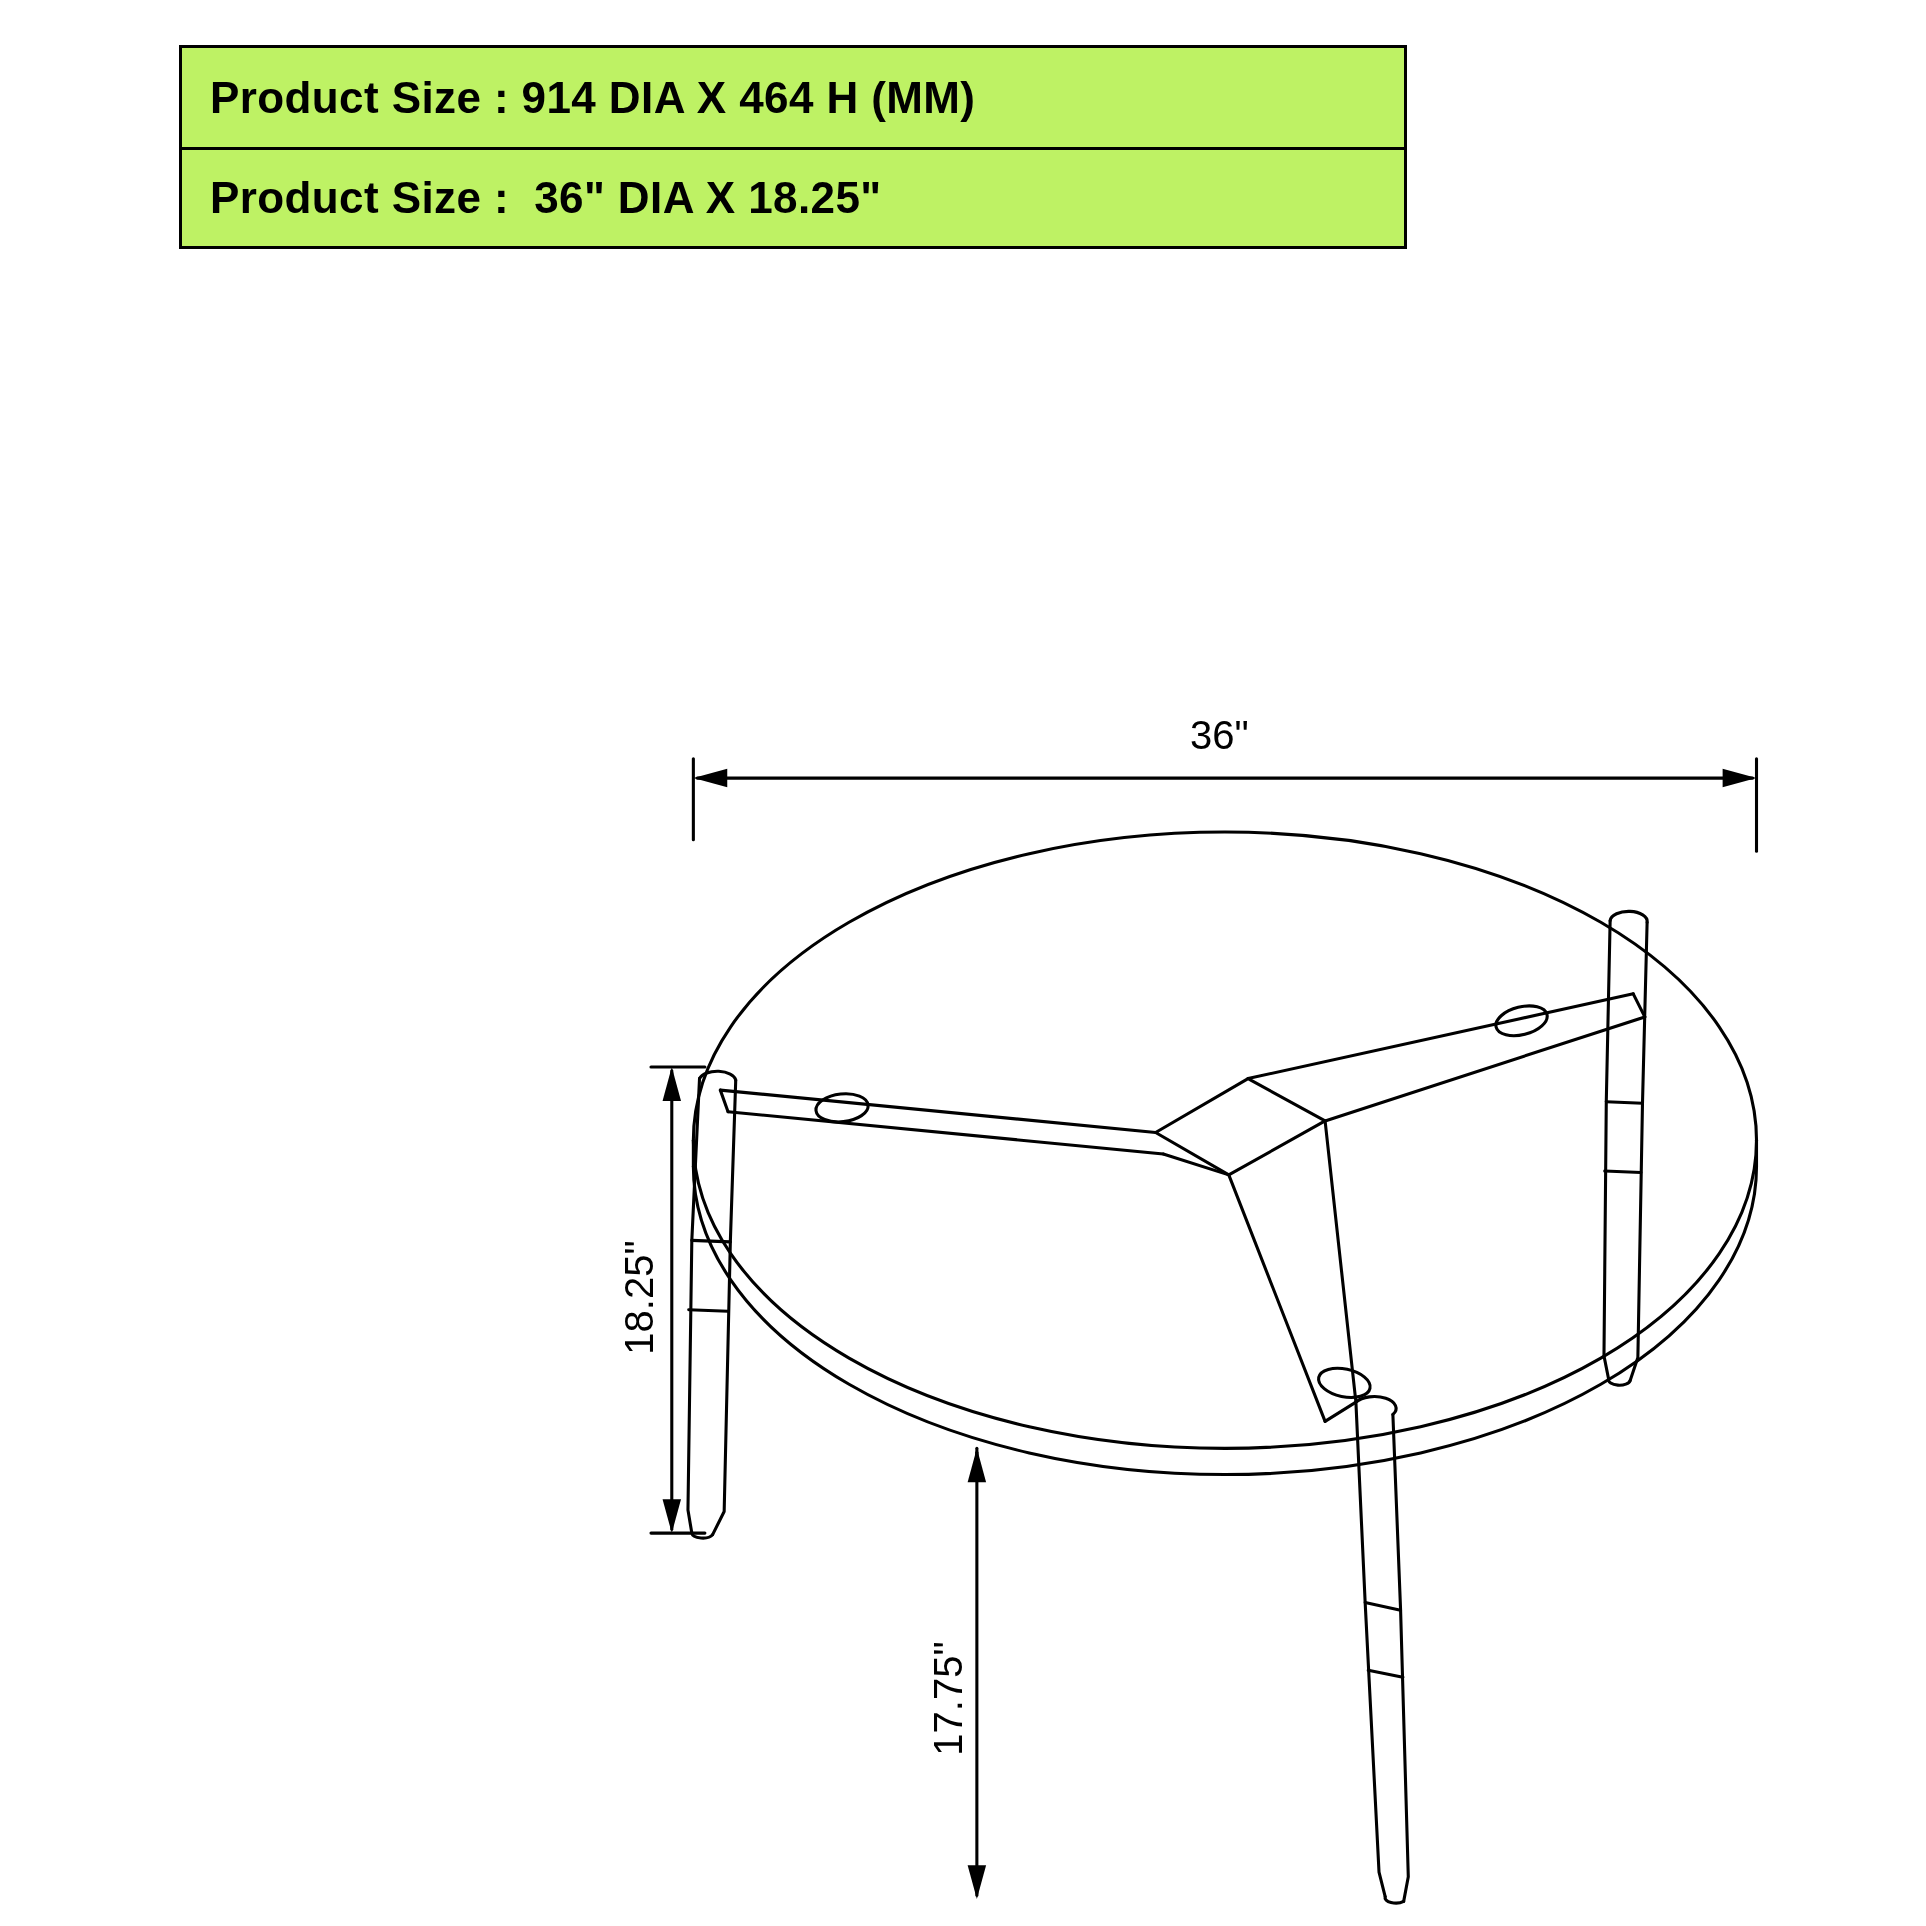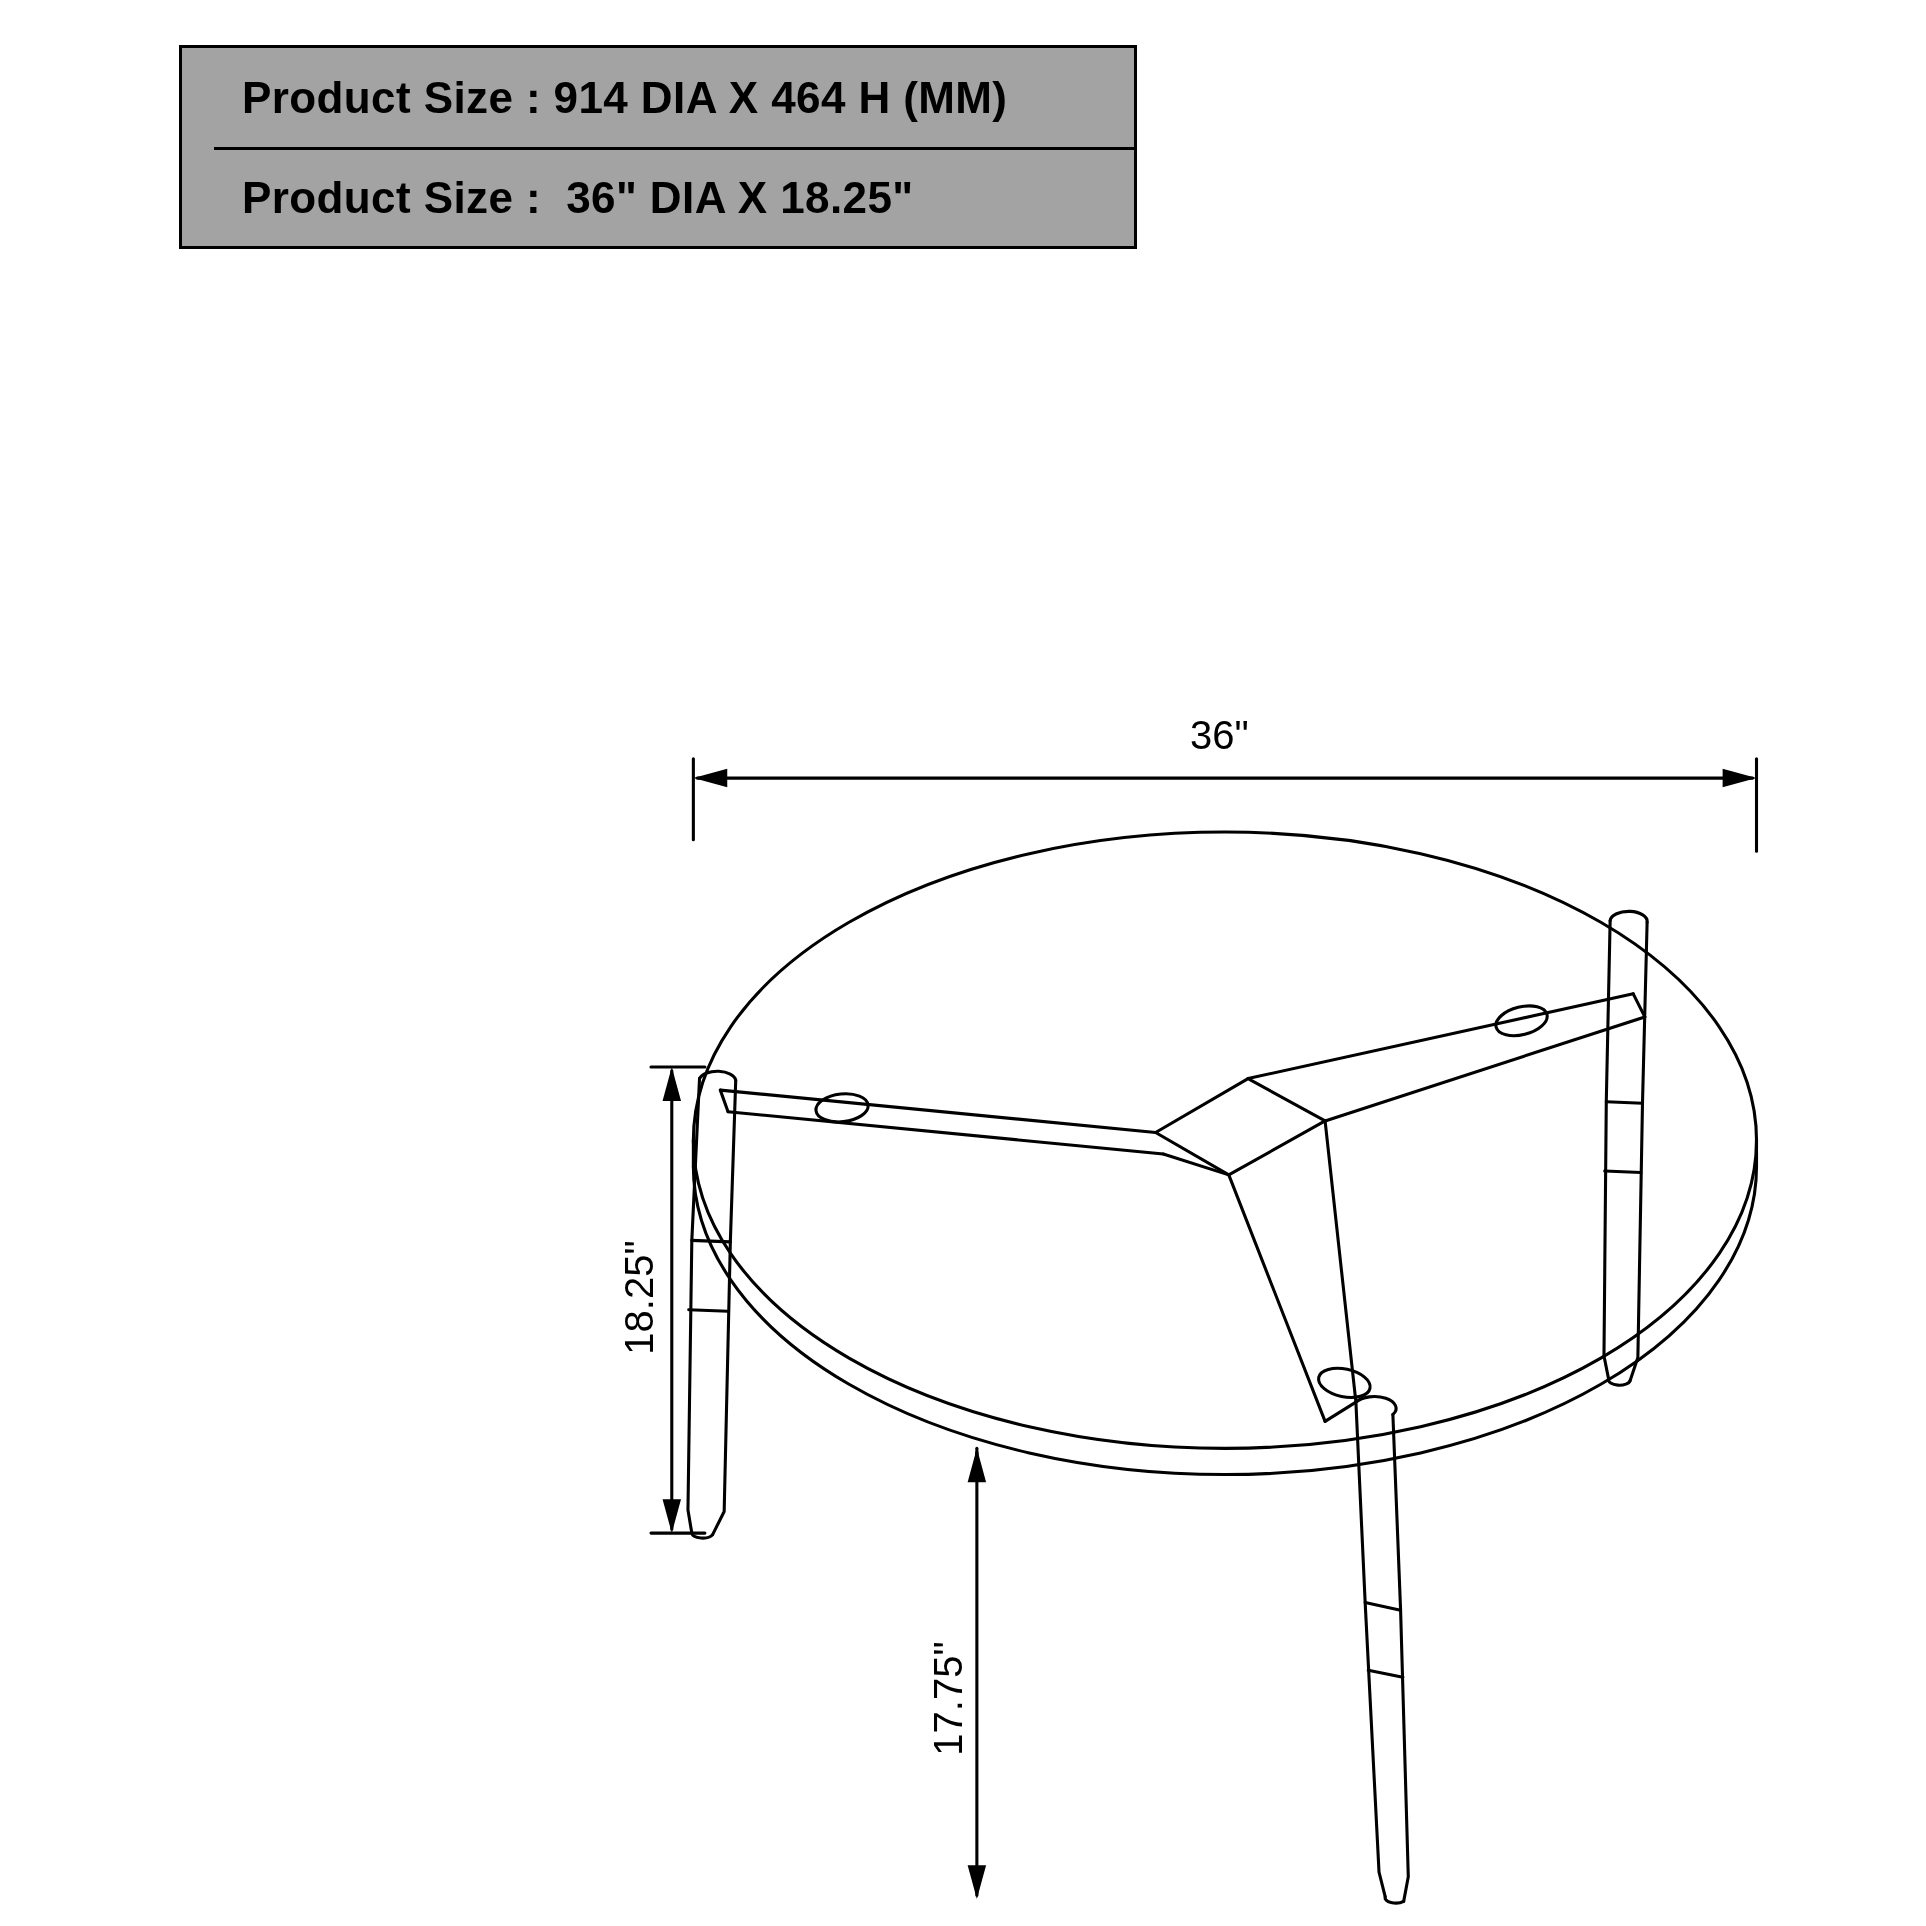--- a/index.html
+++ b/index.html
@@ -20,25 +20,24 @@
     left: 0; top: 0;
     width: 1926px;
     height: 1926px;
   }
 
   
   .spec-table {
     position: absolute;
     left: 179px;
     top: 45px;
-    width: 958px;
+    width: 1228px;
     border: 3.1px solid #000;
     box-sizing: border-box;
-    background: #a3a3a3;
-    padding-left: 32px;
+    background: #bef264;
   }
   .spec-row {
     height: 99px;
     display: flex;
     align-items: center;
     box-sizing: border-box;
   }
   .spec-row + .spec-row {
     border-top: 3.1px solid #000;
   }

